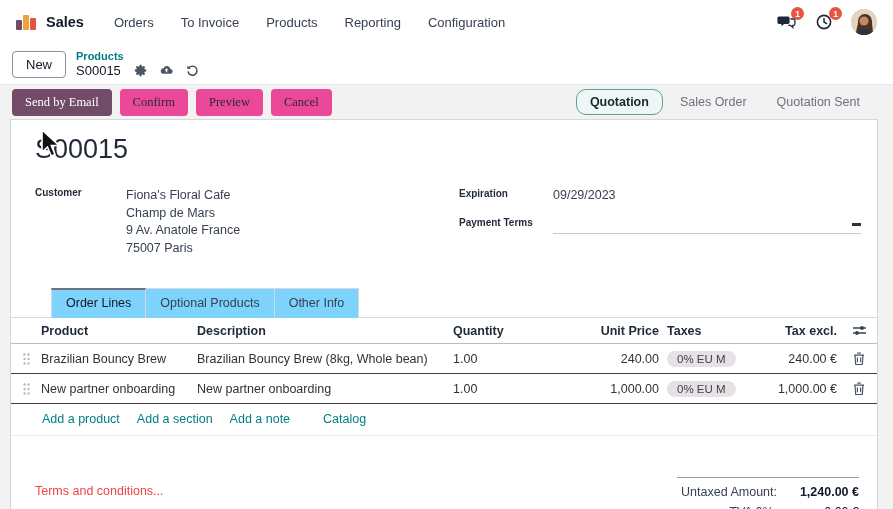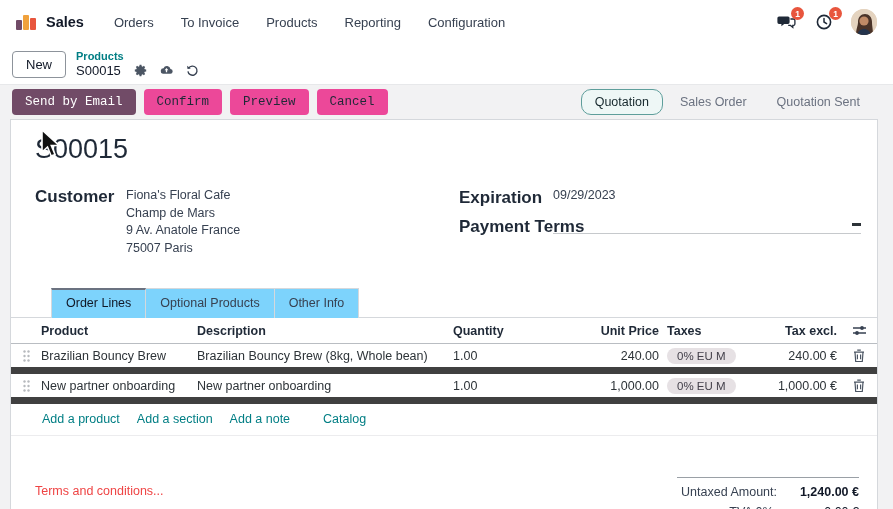--- a/index.html
+++ b/index.html
@@ -27,34 +27,34 @@
   .crumbbar { height:40px; background:#fff; display:flex; align-items:center; padding:0 12px; }
   .new-btn { border:1px solid #8d939b; background:#fff; border-radius:4px; font-size:13px; color:#111827;
     padding:5px 13px; cursor:pointer; font-family:inherit; }
   .crumbcol { margin-left:10px; display:flex; flex-direction:column; justify-content:center; }
   .crumb-parent { font-size:11px; font-weight:700; color:#017e84; line-height:13px; cursor:pointer; }
   .crumb-current { display:flex; align-items:center; gap:13px; font-size:13px; color:#111827; line-height:16px; }
   .mini-icon { width:13px; height:13px; display:inline-flex; }
 
   
   .band { height:35px; background:#f2f2f3; border-top:1px solid #e7e8ea; display:flex; align-items:center; padding:0 0 0 12px; }
-  .btn { font-family:Liberation Mono, monospace; font-size:12.5px; border:none; border-radius:4px; padding:6px 13px; cursor:pointer; }
+  .btn { font-family:Liberation Serif, serif; font-size:12.5px; border:none; border-radius:4px; padding:6px 13px; cursor:pointer; }
   .btn-primary { background:#714b67; color:#fff; font-weight:500; margin-right:8px; }
   .btn-sec { background:#ec4899; color:#1f2937; font-weight:500; margin-right:8px; }
   .statusbar { margin-left:auto; display:flex; align-items:center; gap:4px; padding-right:20px; }
   .status { font-size:12.5px; color:#6b7280; padding:5px 13px; cursor:pointer; white-space:nowrap; }
-  .status.active { background:#eef7f6; border:1px solid #5e9e9b; border-radius:10px; color:#16282d; font-weight:400; }
+  .status.active { background:#eef7f6; border:1px solid #5e9e9b; border-radius:10px; color:#16282d; font-weight:700; }
 
   
   .sheet { position:relative; margin-left:10px; width:868px; height:420px; background:#fff;
     border:1px solid #d5d8dc; }
   .title { position:absolute; left:24px; top:14px; font-size:27px; font-weight:500; color:#1f2937; }
   .cursor { position:absolute; left:27px; top:9px; width:26px; height:30px; z-index:5; }
 
-  .fieldlabel { font-size:17px; font-weight:700; color:#1f2937; }
+  .fieldlabel { font-size:10px; font-weight:700; color:#1f2937; }
   .fieldval { font-size:12.5px; color:#374151; }
   .cust-label { position:absolute; left:24px; top:67px; }
   .cust-block { position:absolute; left:115px; top:67px; line-height:17.5px; }
   .cust-name { cursor:pointer; }
   .exp-label { position:absolute; left:448px; top:68px; }
   .exp-val { position:absolute; left:542px; top:68px; cursor:pointer; }
   .pay-label { position:absolute; left:448px; top:97px; }
   .pay-field { position:absolute; left:542px; top:94px; width:308px; height:20px;
     border-bottom:1px solid #c6c9cc; cursor:text; }
   .pay-dash { position:absolute; right:0; top:9px; width:9px; height:3px; background:#2d3338; }
@@ -65,21 +65,21 @@
   .tab { font-size:12.5px; color:#374151; padding:7px 14px; border:1px solid #d5d8dc; border-bottom:none;
     background:#7dd3fc; cursor:pointer; margin-bottom:-1px; }
   .tab.active { border-top:2px solid #6b7280; font-weight:500; color:#111827; padding-top:6px; }
   .tab + .tab { border-left:none; }
 
   
   .table { position:absolute; left:0; top:198px; width:100%; }
   .trow { display:grid; grid-template-columns:30px 156px 238px 112px 112px 104px 1fr 36px;
     align-items:center; font-size:12.5px; }
   .thead { height:26px; border-bottom:1px solid #b9bdc2; font-weight:700; color:#1f2937; }
-  .tbody-row { height:30px; border-bottom:7px solid #404040; color:#2d3338; }
+  .tbody-row { height:30px; border-bottom:1px solid #404040; color:#2d3338; }
   .c-right { text-align:right; }
   .c-qty { padding-left:18px; }
   .c-tax { padding-left:8px; }
   .c-sub { padding-right:4px; }
   .handle { display:flex; justify-content:center; cursor:grab; }
   .pill { display:inline-block; background:#e6e1e4; color:#43404a; font-size:11.5px;
     border-radius:10px; padding:2px 10px; cursor:pointer; }
   .trash { display:flex; justify-content:center; cursor:pointer; }
   .colopt { display:flex; justify-content:center; cursor:pointer; }
   .addrow { display:flex; gap:17px; padding:8px 0 9px 31px; border-bottom:1px solid #ececee;

